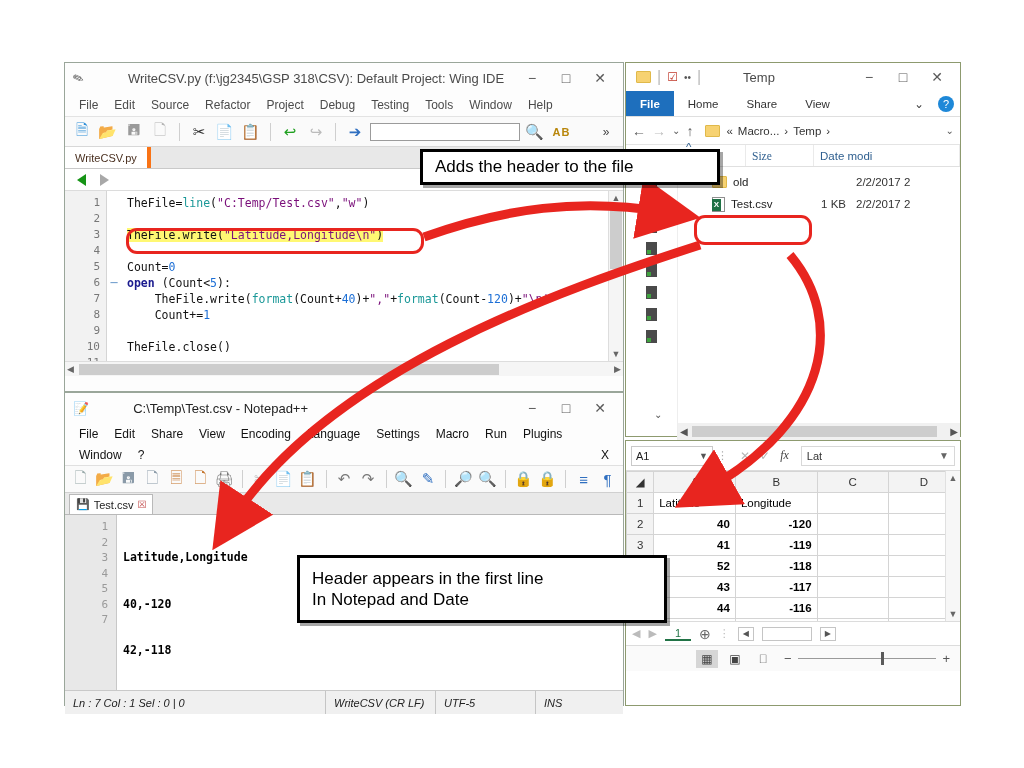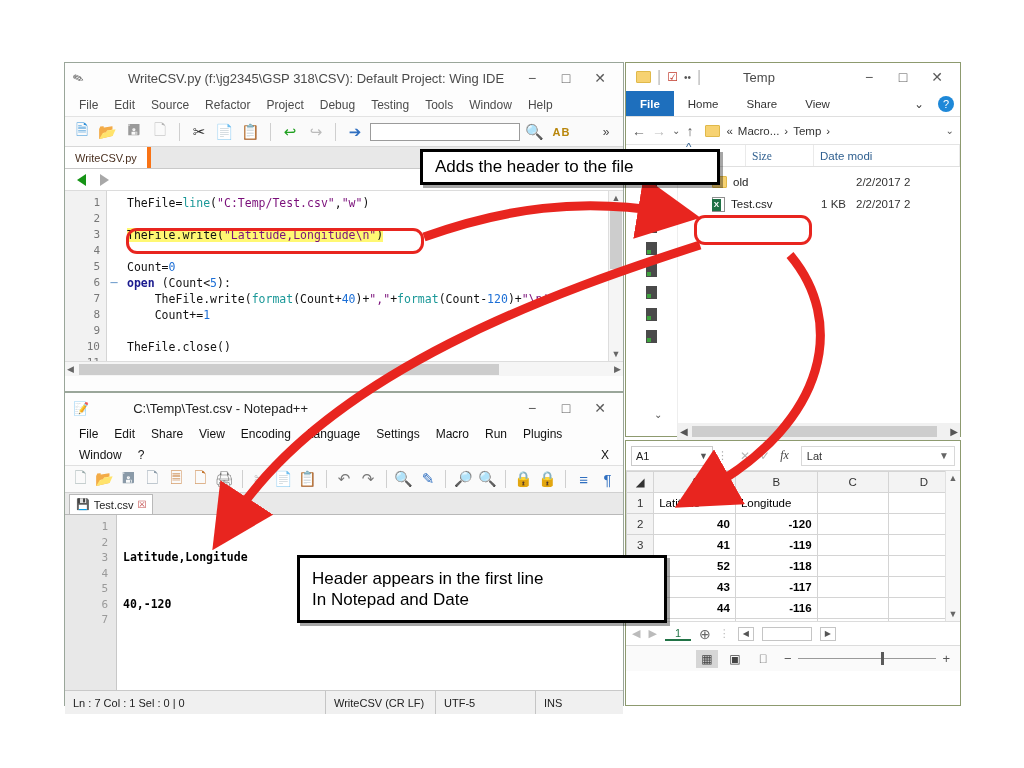--- a/index.html
+++ b/index.html
@@ -71,21 +71,21 @@
              padding:0 6px; display:flex; align-items:center; gap:4px; font-size:11px; color:#222; }
   .npp-tab .tabclose { color:#c14b4b; font-size:10px; }
   .npp-body { height:175px; display:flex; background:#fff; }
   .npp-gutter { width:52px; background:#e8e8e8; border-right:1px solid #c8c8c8;
                 font-family:"DejaVu Sans Mono", monospace; font-size:11px; color:#9a9a9a;
                 text-align:right; padding:4px 8px 0 0; line-height:15.5px; }
   .npp-code { flex:1; font-family:"DejaVu Sans Mono", monospace; font-size:11.5px;
               line-height:15.5px; padding:4px 0 0 6px; color:#000; white-space:pre; font-weight:bold;}
   .npp-status { height:24px; border-top:1px solid #c9c9c9; background:#f0f0f0;
                 display:flex; align-items:center; font-size:11px; color:#222; }
-  .npp-status div { padding:0 8px; height:100%; display:flex; align-items:center; }
+  .npp-status div { padding:0 8px; height:100%; display:flex; align-items:center;font-style:italic; }
   .npp-status .sep { border-left:1px solid #c5c5c5; }
 
   
   #exp { left:625px; top:62px; width:336px; height:375px;
          border:1px solid #8d9a6f; background:#fff; }
   .exp-ribbon { height:26px; display:flex; align-items:stretch; background:#fff;
                 border-bottom:1px solid #dfdfdf; }
   .exp-ribbon .rt { padding:0 14px; font-size:11.5px; display:flex; align-items:center; color:#333; }
   .exp-ribbon .rt.file { background:#1e6fbd; color:#fff; font-weight:bold; }
   .exp-addr { height:28px; display:flex; align-items:center; gap:6px; padding:0 6px;
@@ -327,20 +327,21 @@
         <div>2</div>
       <div>3</div>
         <div>4</div>
       <div>5</div>
         <div>6</div>
       <div>7</div>
     </div>
     <div class="npp-code">
       <div>Latitude,Longitude</div>
       <div>40,-120</div>
+      <div>42,-118</div>
       
       
     </div>
   </div>
   <div class="npp-status">
     <div style="width:260px;">Ln : 7   Col : 1   Sel : 0 | 0</div>
     <div class="sep" style="width:110px;">WriteCSV (CR LF)</div>
     <div class="sep" style="width:100px;">UTF-5</div>
     <div class="sep" style="flex:1;">INS</div>
   </div>

